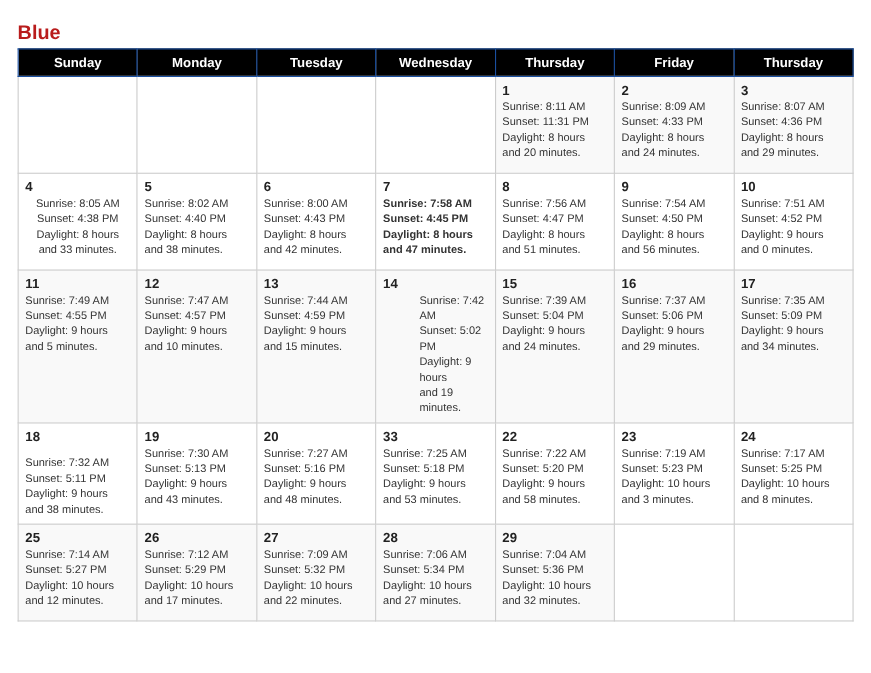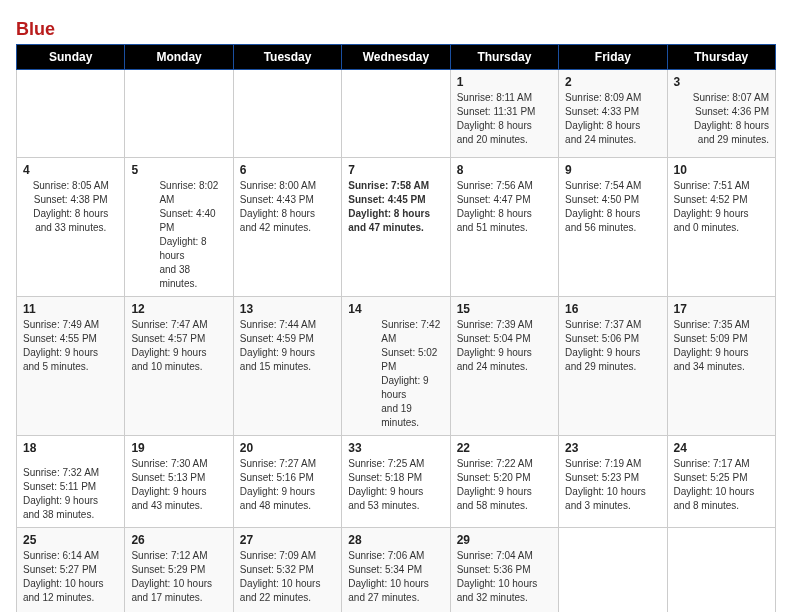--- a/index.html
+++ b/index.html
@@ -128,37 +128,37 @@
         </td>
         <td>
           <div class="day-number">2</div>
           <div class="day-info" style="white-space: pre-line;">Sunrise: 8:09 AM
 Sunset: 4:33 PM
 Daylight: 8 hours
 and 24 minutes.</div>
         </td>
         <td>
           <div class="day-number">3</div>
-          <div class="day-info" style="white-space: pre-line; text-align: right;">Sunrise: 8:07 AM
+          <div class="day-info" style="white-space: pre-line;">Sunrise: 8:07 AM
 Sunset: 4:36 PM
 Daylight: 8 hours
 and 29 minutes.</div>
         </td>
       </tr>
       <tr>
         <td>
           <div class="day-number">4</div>
           <div class="day-info" style="white-space: pre-line; text-align: center;">Sunrise: 8:05 AM
 Sunset: 4:38 PM
 Daylight: 8 hours
 and 33 minutes.</div>
         </td>
         <td>
           <div class="day-number">5</div>
-          <div class="day-info" style="white-space: pre-line; margin-left: 28px;">Sunrise: 8:02 AM
+          <div class="day-info" style="white-space: pre-line;">Sunrise: 8:02 AM
 Sunset: 4:40 PM
 Daylight: 8 hours
 and 38 minutes.</div>
         </td>
         <td>
           <div class="day-number">6</div>
           <div class="day-info" style="white-space: pre-line;">Sunrise: 8:00 AM
 Sunset: 4:43 PM
 Daylight: 8 hours
 and 42 minutes.</div>
@@ -290,21 +290,21 @@
           <div class="day-number">24</div>
           <div class="day-info" style="white-space: pre-line;">Sunrise: 7:17 AM
 Sunset: 5:25 PM
 Daylight: 10 hours
 and 8 minutes.</div>
         </td>
       </tr>
       <tr>
         <td>
           <div class="day-number">25</div>
-          <div class="day-info" style="white-space: pre-line;">Sunrise: 6:14 AM
+          <div class="day-info" style="white-space: pre-line;">Sunrise: 7:14 AM
 Sunset: 5:27 PM
 Daylight: 10 hours
 and 12 minutes.</div>
         </td>
         <td>
           <div class="day-number">26</div>
           <div class="day-info" style="white-space: pre-line;">Sunrise: 7:12 AM
 Sunset: 5:29 PM
 Daylight: 10 hours
 and 17 minutes.</div>

